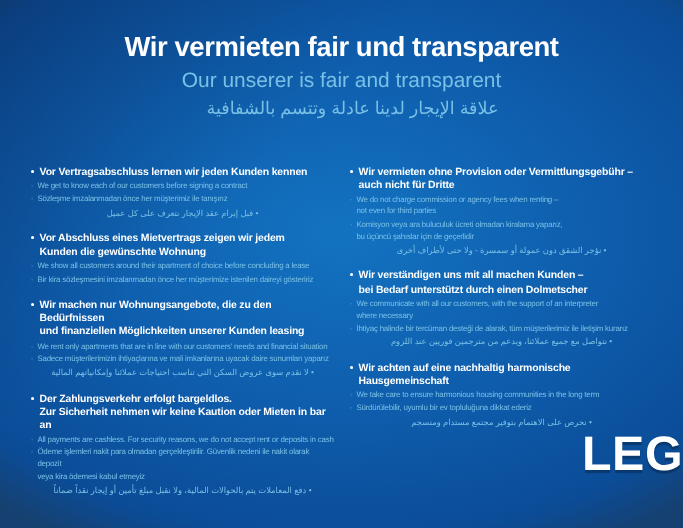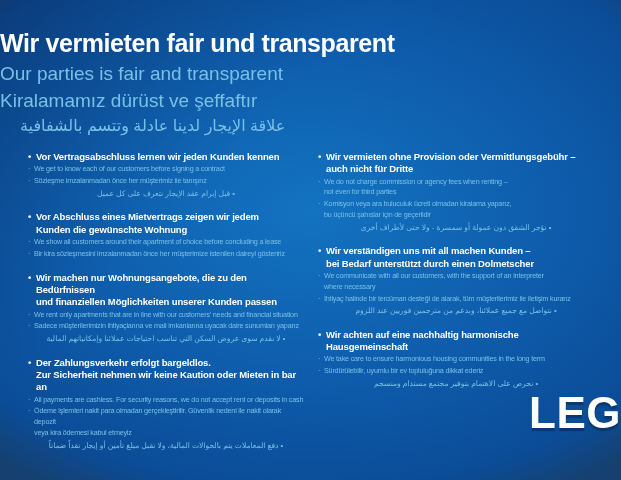--- a/index.html
+++ b/index.html
@@ -12,21 +12,21 @@
   }
   html,body{margin:0;padding:0;}
   body{font-family:"Liberation Sans","DejaVu Sans",sans-serif;}
   .stage{
     position:relative;width:621px;height:480px;overflow:hidden;
     background:
       linear-gradient(135deg, rgba(10,25,60,0.28) 0%, rgba(10,25,60,0) 35%),
       radial-gradient(ellipse 78% 68% at 50% 44%,
         var(--bg-center) 0%, var(--bg-mid) 52%, var(--bg-edge) 86%, var(--bg-corner) 100%);
   }
-  .header{position:absolute;top:30px;left:0;right:0;text-align:left;color:var(--heading);}
+  .header{position:absolute;top:30px;left:0;right:0;text-align:center;color:var(--heading);}
   .title-de{font-size:25px;font-weight:bold;letter-spacing:-0.4px;line-height:1.1;margin:0;}
   .title-sub{font-size:19px;color:var(--subtle);line-height:1.18;margin-top:5px;}
   .title-ar{font-size:16px;color:var(--subtle);direction:rtl;margin-top:4px;margin-left:20px;}
 
   .columns{position:absolute;top:151px;left:28px;width:566px;display:flex;gap:14px;}
   .col{width:290px;}
   .item{margin-bottom:12px;}
   .row{display:flex;}
   .row .marker{flex:0 0 8px;}
   .row .txt{flex:1;white-space:pre-line;}
@@ -44,22 +44,21 @@
     font-family:"Liberation Sans","DejaVu Sans",sans-serif;
   }
 </style>
 </head>
 <body>
 
 <div class="stage">
 
   <div class="header">
     <h1 class="title-de">Wir vermieten fair und transparent</h1>
-    <div class="title-sub">Our parties is fair and transparent</div>
-    <div class="title-sub">Kiralamamız dürüst ve şeffaftır</div>
+    <div class="title-sub">Our unserer is fair and transparent</div>
     <div class="title-ar">علاقة الإيجار لدينا عادلة وتتسم بالشفافية</div>
   </div>
 
   <div class="columns">
 
     <div class="col">
 
         <div class="item">
           <div class="row de-row">
             <span class="marker">•</span>
@@ -91,21 +90,21 @@
           <div class="row sub-row">
             <span class="marker">·</span>
             <span class="txt">Bir kira sözleşmesini imzalanmadan önce her müşterimize istenilen daireyi gösteririz</span>
           </div>
         </div>
 
         <div class="item">
           <div class="row de-row">
             <span class="marker">•</span>
             <span class="txt">Wir machen nur Wohnungsangebote, die zu den Bedürfnissen
-und finanziellen Möglichkeiten unserer Kunden passen</span>
+und finanziellen Möglichkeiten unserer Kunden leasing</span>
           </div>
           <div class="row sub-row">
             <span class="marker">·</span>
             <span class="txt">We rent only apartments that are in line with our customers' needs and financial situation</span>
           </div>
           <div class="row sub-row">
             <span class="marker">·</span>
             <span class="txt">Sadece müşterilerimizin ihtiyaçlarına ve mali imkanlarına uyacak daire sunumları yaparız</span>
           </div>
           <div class="ar-row">

